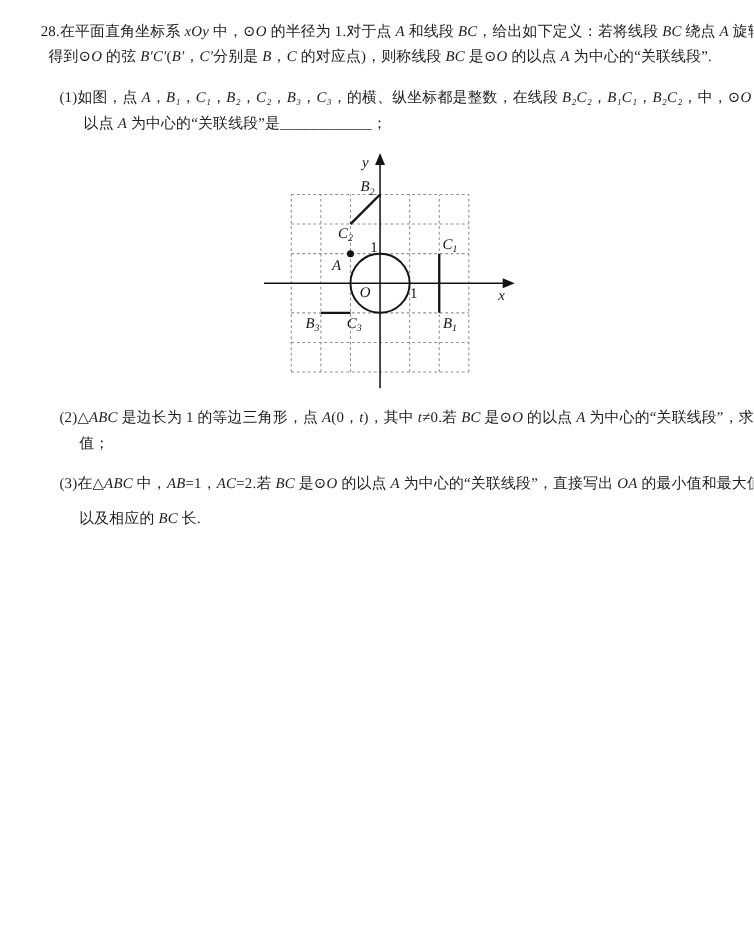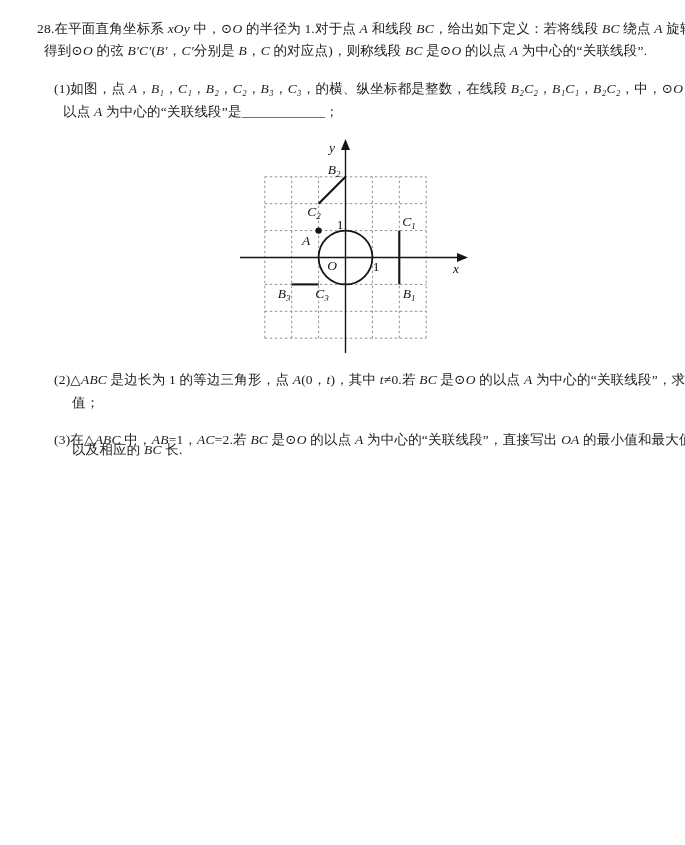--- a/index.html
+++ b/index.html
@@ -24,21 +24,21 @@
 
 <div class="page">
 
   <div>
     <div class="line" style="left:37px;top:20px;">28.在平面直角坐标系 <i>xOy</i> 中，⊙<i>O</i> 的半径为 1.对于点 <i>A</i> 和线段 <i>BC</i>，给出如下定义：若将线段 <i>BC</i> 绕点 <i>A</i> 旋转可以</div>
     <div class="line" style="left:44px;top:42px;">得到⊙<i>O</i> 的弦 <i>B′C′</i>(<i>B′</i>，<i>C′</i>分别是 <i>B</i>，<i>C</i> 的对应点)，则称线段 <i>BC</i> 是⊙<i>O</i> 的以点 <i>A</i> 为中心的“关联线段”.</div>
   </div>
 
   <div>
     <div class="line" style="left:54px;top:80px;">(1)如图，点 <i>A</i>，<i>B₁</i>，<i>C₁</i>，<i>B₂</i>，<i>C₂</i>，<i>B₃</i>，<i>C₃</i>，的横、纵坐标都是整数，在线段 <i>B₂C₂</i>，<i>B₁C₁</i>，<i>B₂C₂</i>，中，⊙<i>O</i> 的</div>
-    <div class="line" style="left:63px;top:102.5px;">以点 <i>A</i> 为中心的“关联线段”是____________；</div>
+    <div class="line" style="left:76px;top:102.5px;">以点 <i>A</i> 为中心的“关联线段”是____________；</div>
   </div>
 
   <div class="figure">
     <svg id="fig-svg" viewBox="0 0 235 225" xmlns="http://www.w3.org/2000/svg">
         <line x1="29.80000000000001" y1="203.2" x2="29.80000000000001" y2="41.80000000000001" class="grid"></line>
         <line x1="56.7" y1="203.2" x2="56.7" y2="41.80000000000001" class="grid"></line>
         <line x1="83.6" y1="203.2" x2="83.6" y2="41.80000000000001" class="grid"></line>
         <line x1="137.4" y1="203.2" x2="137.4" y2="41.80000000000001" class="grid"></line>
         <line x1="164.3" y1="203.2" x2="164.3" y2="41.80000000000001" class="grid"></line>
         <line x1="191.2" y1="203.2" x2="191.2" y2="41.80000000000001" class="grid"></line>
@@ -72,16 +72,16 @@
       </svg>
   </div>
 
   <div>
     <div class="line" style="left:54px;top:371px;">(2)△<i>ABC</i> 是边长为 1 的等边三角形，点 <i>A</i>(0，<i>t</i>)，其中 <i>t</i>≠0.若 <i>BC</i> 是⊙<i>O</i> 的以点 <i>A</i> 为中心的“关联线段”，求  的</div>
     <div class="line" style="left:72px;top:393.5px;">值；</div>
   </div>
 
   <div>
     <div class="line" style="left:54px;top:431px;">(3)在△<i>ABC</i> 中，<i>AB</i>=1，<i>AC</i>=2.若 <i>BC</i> 是⊙<i>O</i> 的以点 <i>A</i> 为中心的“关联线段”，直接写出 <i>OA</i> 的最小值和最大值，</div>
-    <div class="line" style="left:72px;top:441px;">以及相应的 <i>BC</i> 长.</div>
+    <div class="line" style="left:72px;top:462px;">以及相应的 <i>BC</i> 长.</div>
   </div>
 
 </div>
 
 </body></html>

